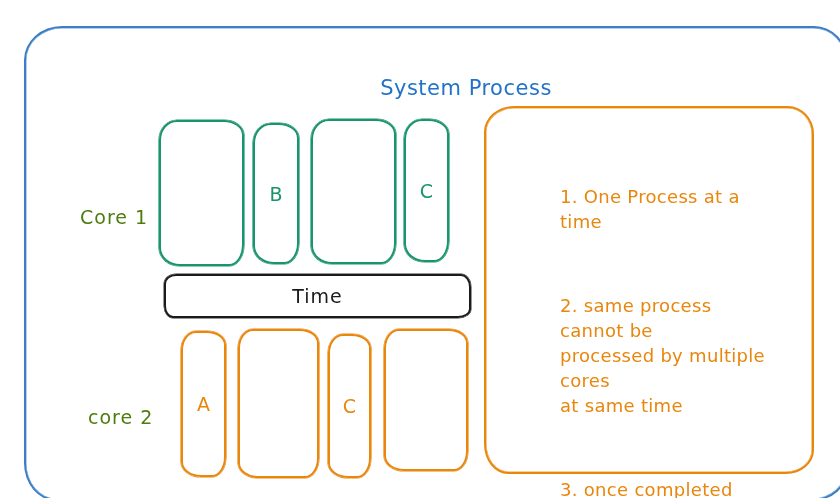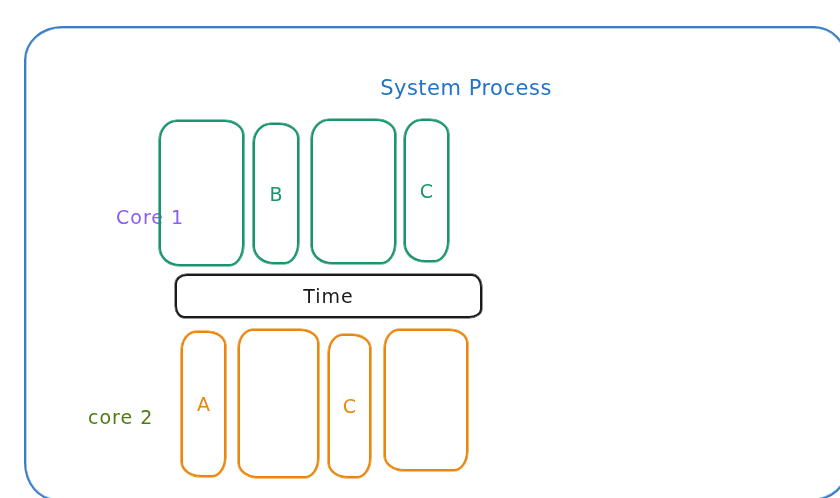--- a/index.html
+++ b/index.html
@@ -17,21 +17,21 @@
     border-radius: 38px 34px 36px 32px / 34px 36px 32px 38px;
     box-shadow: inset 0 0 0 0.5px #6ea3d6;
   }
 
   .title {
     position: absolute; left: 300px; top: 44px; width: 300px;
     text-align: center; color: #2273c8; font-size: 21px; letter-spacing: 0.5px;
   }
 
   .row-label { position: absolute; font-size: 19px; letter-spacing: 1px; }
-  .core1-label { left: 48px; top: 174px; color: #8b5cf6; margin-left: 36px; }
+  .core1-label { left: 48px; top: 174px; color: #4d7c0f; }
   .core2-label { left: 56px; top: 374px; color: #4d7c0f; }
 
   
   .pbox {
     position: absolute; border: 2px solid;
     display: flex; align-items: center; justify-content: center;
     font-size: 19px; background: transparent;
   }
   .pbox span { display: block; }
   .green { border-color: #1a936f; color: #1a936f;
@@ -45,21 +45,21 @@
   .g2 { left: 237px; top: 107px; width: 46px; height: 141px; }
   .g3 { left: 295px; top: 103px; width: 85px; height: 145px; }
   .g4 { left: 388px; top: 103px; width: 45px; height: 143px; }
 
   .o1 { left: 165px; top: 315px; width: 45px; height: 146px; }
   .o2 { left: 222px; top: 313px; width: 81px; height: 149px; }
   .o3 { left: 312px; top: 318px; width: 43px; height: 144px; }
   .o4 { left: 368px; top: 313px; width: 84px; height: 142px; }
 
   .timebar {
-    position: absolute; left: 159px; top: 258px; width: 307px; height: 44px;
+    position: absolute; left: 148px; top: 258px; width: 307px; height: 44px;
     border: 2.5px solid #1b1b1b;
     border-radius: 12px 10px 13px 9px / 10px 13px 9px 12px;
     display: flex; align-items: center; justify-content: center;
     color: #1b1b1b; font-size: 19px; letter-spacing: 1px;
     box-shadow: 0 0 0 0.5px #333;
   }
 
   .notes {
     position: absolute; left: 468px; top: 90px; width: 330px; height: 368px;
     border: 2px solid #e8860d;
@@ -109,14 +109,24 @@
   <div class="pbox orange o2">
     <span></span>
   </div>
   <div class="pbox orange o3">
     <span>C</span>
   </div>
   <div class="pbox orange o4">
     <span></span>
   </div>
 
+  <div class="notes">
+    <div class="notes-inner">
+      <div class="note-item">1. One Process at a time</div>
+      <div class="note-item">2. same process cannot be
+processed by multiple cores
+at same time</div>
+      <div class="note-item">3. once completed scheduler
+will pick the next</div>
+    </div>
+  </div>
 
 </div>
 
 </body></html>

